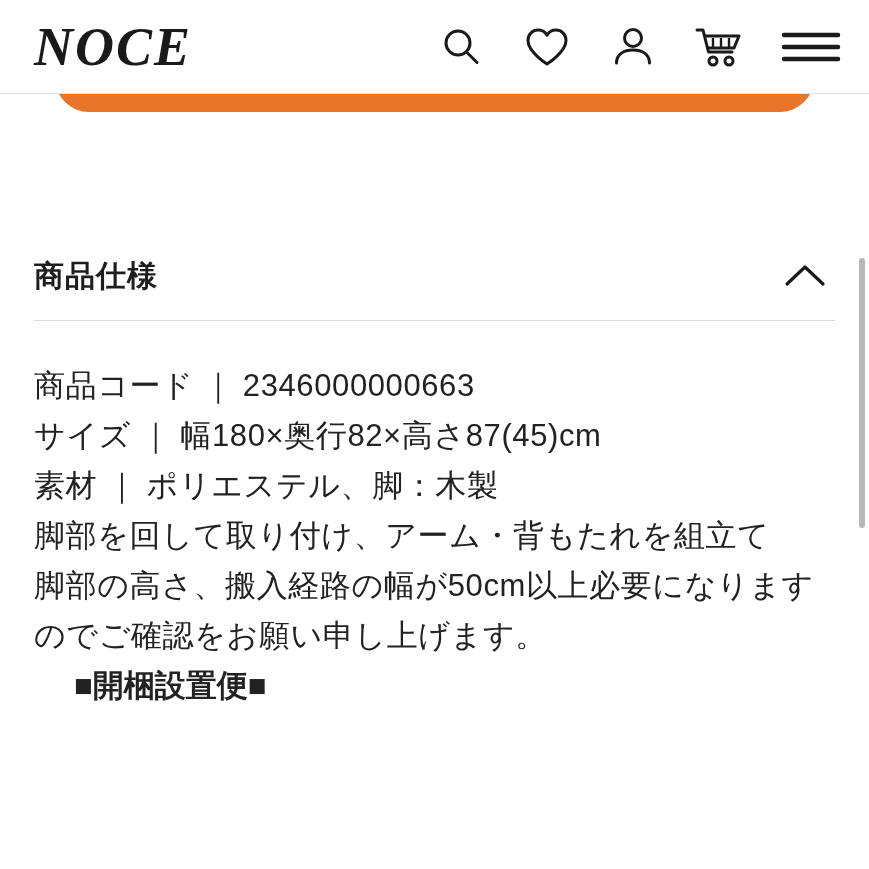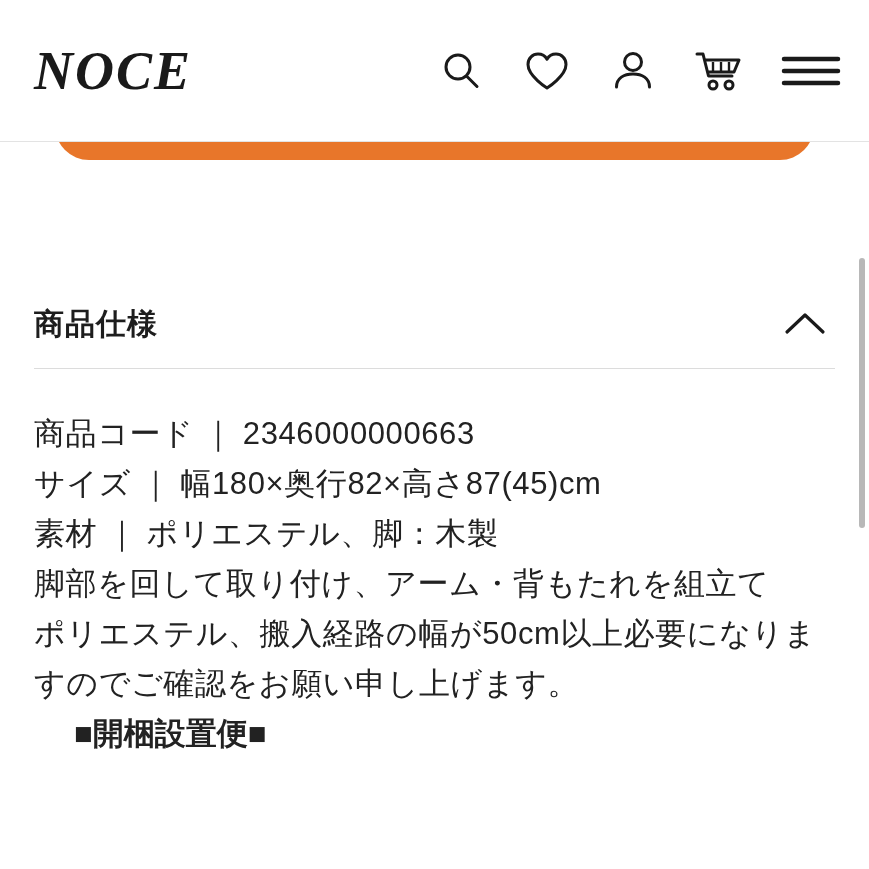--- a/index.html
+++ b/index.html
@@ -12,21 +12,21 @@
     background: #ffffff;
     font-family: "Liberation Sans", sans-serif;
     color: #231f20;
     overflow: hidden;
     position: relative;
   }
 
   
   .header {
     position: relative;
-    height: 142px;
+    height: 94px;
     background: #ffffff;
     border-bottom: 1px solid #e3e3e3;
     display: flex;
     align-items: center;
     box-sizing: border-box;
     padding: 0 28px 0 34px;
   }
   .brand {
     font-family: "Liberation Serif", serif;
     font-style: italic;
@@ -198,19 +198,19 @@
     </div>
   </div>
 
   <div class="divider"></div>
 
   <div class="spec-body">
     <div class="spec-line">商品コード ｜ 2346000000663</div>
     <div class="spec-line">サイズ ｜ 幅180×奥行82×高さ87(45)cm</div>
     <div class="spec-line">素材 ｜ ポリエステル、脚：木製</div>
     <div class="spec-line">脚部を回して取り付け、アーム・背もたれを組立て</div>
-    <div class="spec-line">ポリエステル、搬入経路の幅が50cm以上必要になりますのでご確認をお願い申し上げます。</div>
+    <div class="spec-line">脚部の高さ、搬入経路の幅が50cm以上必要になりますのでご確認をお願い申し上げます。</div>
     <div class="spec-line bold">■開梱設置便■</div>
   </div>
 
 </div>
 
 <div class="scrollbar-track"></div>
 
 </body></html>

